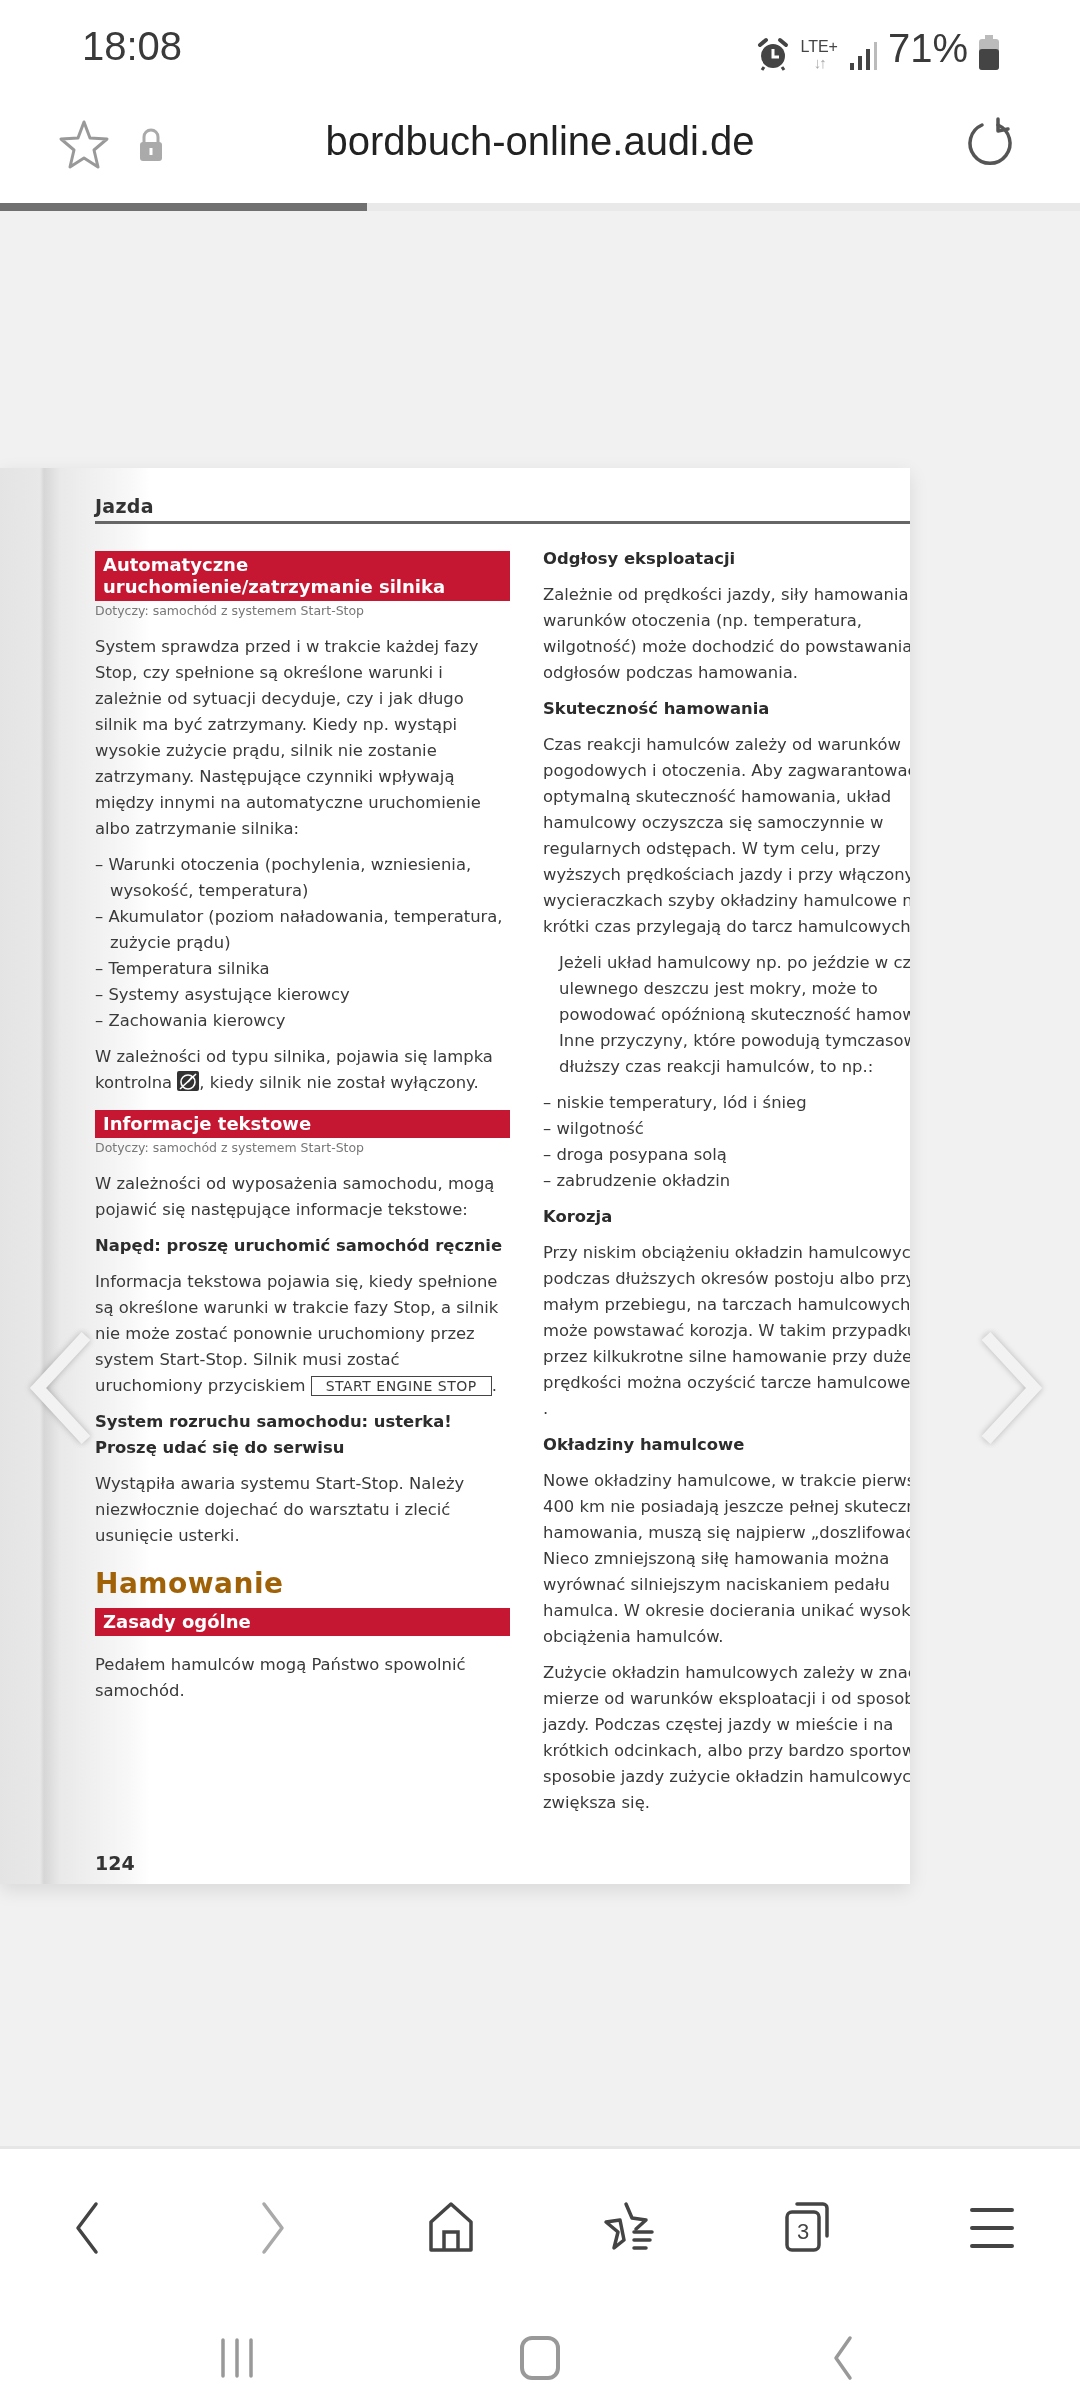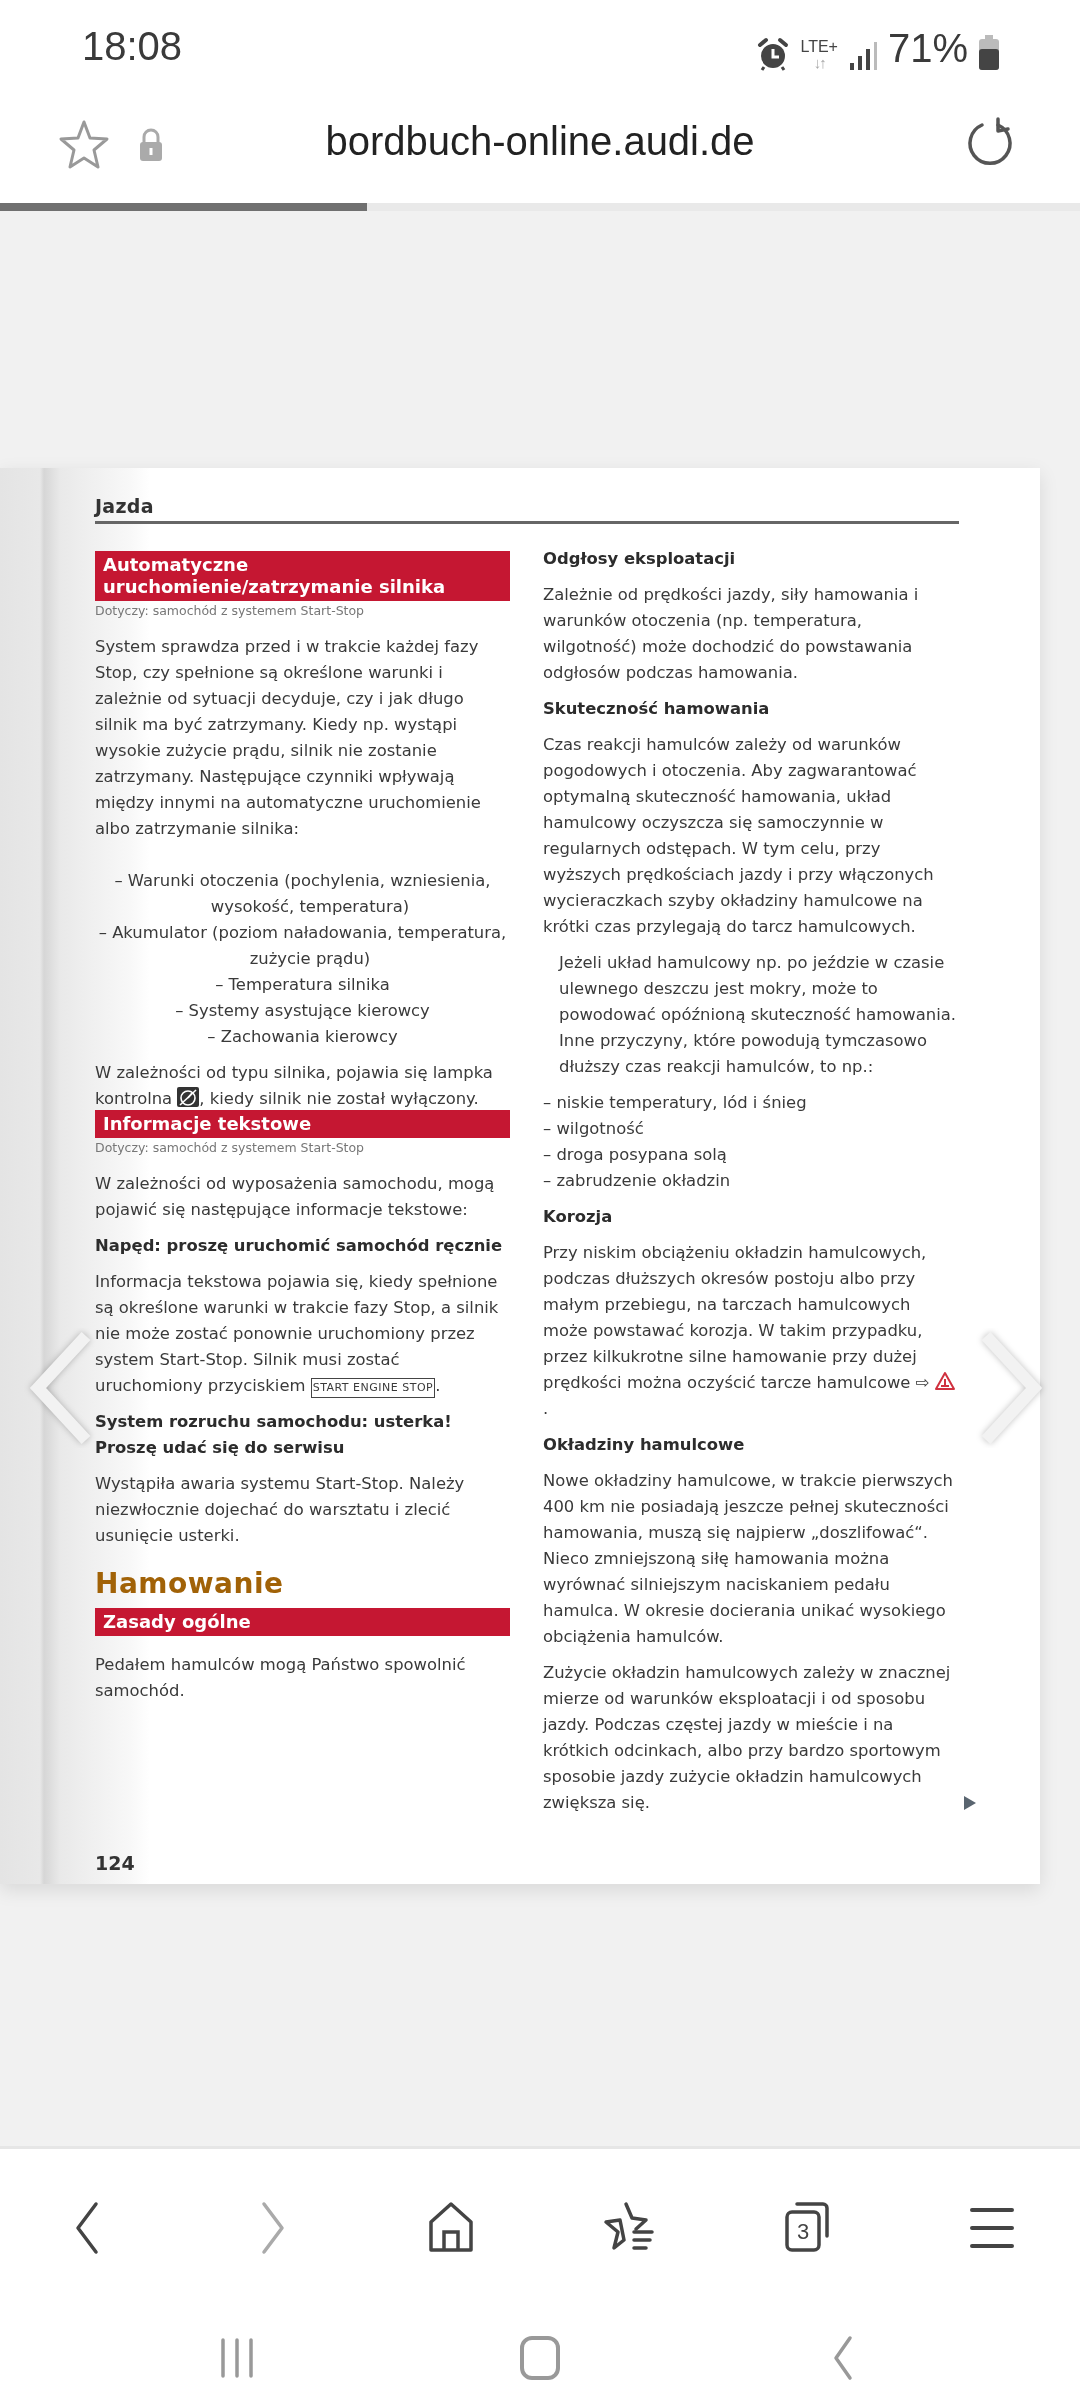--- a/index.html
+++ b/index.html
@@ -18,39 +18,39 @@
   .urlbar { position: absolute; top: 95px; left: 0; width: 1080px; height: 108px; background: #fff; }
   .url-star { position: absolute; left: 56px; top: 22px; }
   .url-lock { position: absolute; left: 138px; top: 32px; }
   .url-text { position: absolute; left: 0; right: 0; top: 24px; text-align: center; font-family: Liberation Sans, sans-serif; font-size: 40px; color: #222; font-weight: 500; }
   .url-reload { position: absolute; right: 62px; top: 20px; }
   .progress-track { position: absolute; top: 203px; left: 0; width: 1080px; height: 8px; background: #e9e9e9; }
   .progress-fill { height: 8px; background: #707070; }
 
   
   .viewer { position: absolute; top: 211px; left: 0; width: 1080px; height: 1935px; background: #f1f1f1; }
-  .page { position: absolute; top: 257px; left: 0; width: 1040px; height: 1416px; background: #fff; box-shadow: 0 6px 18px rgba(0,0,0,0.10); overflow: hidden; }
+  .page { position: absolute; top: 257px; left: 0; width: 910px; height: 1416px; background: #fff; box-shadow: 0 6px 18px rgba(0,0,0,0.10); overflow: hidden; }
   .gutter { position: absolute; left: 0; top: 0; width: 150px; height: 100%;
     background: linear-gradient(to right, #e4e4e4 0px, #e8e8e8 40px, #d6d6d6 44px, #e9e9e9 60px, #f8f8f8 130px, #ffffff 150px); }
   .content { position: absolute; left: 95px; top: 0; width: 865px; height: 100%; font-family: "DejaVu Sans", sans-serif; }
 
   .running-head { position: absolute; left: 0; top: 27px; width: 864px; font-weight: bold; font-size: 19px; color: #333; letter-spacing: 0.3px; }
   .running-rule { position: absolute; left: 0; top: 53px; width: 864px; height: 3px; background: #666; }
 
   .col { position: absolute; top: 0; }
   .col-left { left: 0; width: 415px; }
   .col-right { left: 448px; width: 416px; }
 
   .red-heading { background: #c51732; color: #fff; font-weight: bold; font-size: 18px; line-height: 22px; padding: 3px 8px 3px 8px; }
   .applies { font-size: 12.5px; color: #777; margin-top: 2px; }
   .p { font-size: 16.4px; line-height: 26px; color: #3a3a3a; }
   .sub { font-size: 16.4px; line-height: 26px; color: #2c2c2c; font-weight: bold; }
   .list-item { font-size: 16.4px; line-height: 26px; color: #3a3a3a; padding-left: 15px; text-indent: -15px; }
   .big-heading { font-size: 28px; font-weight: bold; color: #a16207; letter-spacing: 0.5px; }
-  .key-box { display: inline-block; border: 1.5px solid #444; padding: 0 1px; font-size: 11px; line-height: 18px; letter-spacing: 0.5px; }
+  .key-box { display: inline-block; border: 1.5px solid #444; padding: 0 14px; font-size: 14px; line-height: 18px; letter-spacing: 0.5px; }
   .lamp-icon { display: inline-block; width: 22px; height: 20px; background: #333; vertical-align: -3px; border-radius: 2px; }
   .warn-icon { display: inline-block; vertical-align: -2px; }
   .page-number { position: absolute; left: 0; top: 1384px; font-weight: bold; font-size: 19px; color: #333; }
   .cont-arrow { position: absolute; left: 868px; top: 1327px; }
 
   .nav-arrow { position: absolute; top: 1117px; width: 80px; height: 120px; }
   .nav-prev { left: 24px; }
   .nav-next { left: 976px; }
 
   
@@ -114,21 +114,21 @@
     <div class="gutter"></div>
     <div class="content">
       <div class="running-head">Jazda</div>
       <div class="running-rule"></div>
 
       <div class="col col-left">
         <div style="position:absolute;top:83px;width:415px;">
           <div class="red-heading">Automatyczne uruchomienie/zatrzymanie silnika</div>
           <div class="applies">Dotyczy: samochód z systemem Start-Stop</div>
           <div class="p" style="margin-top:16px;">System sprawdza przed i w trakcie każdej fazy Stop, czy spełnione są określone warunki i zależnie od sytuacji decyduje, czy i jak długo silnik ma być zatrzymany. Kiedy np. wystąpi wysokie zużycie prądu, silnik nie zostanie zatrzymany. Następujące czynniki wpływają między innymi na automatyczne uruchomienie albo zatrzymanie silnika:</div>
-          <div style="margin-top:26px;text-align:center;">
+          <div style="margin-top:10px;">
             <div class="list-item">– Warunki otoczenia (pochylenia, wzniesienia, wysokość, temperatura)</div>
             <div class="list-item">– Akumulator (poziom naładowania, temperatura, zużycie prądu)</div>
             <div class="list-item">– Temperatura silnika</div>
             <div class="list-item">– Systemy asystujące kierowcy</div>
             <div class="list-item">– Zachowania kierowcy</div>
           </div>
           <div class="p" style="margin-top:10px;">
             <span>W zależności od typu silnika, pojawia się lampka kontrolna </span><span class="lamp-icon"><svg width="22" height="20" viewBox="0 0 22 20">
                   <circle cx="11" cy="11" r="7" fill="none" stroke="#fff" stroke-width="1.6"></circle>
                   <path d="M11 11 L15 6" stroke="#fff" stroke-width="1.6"></path>

